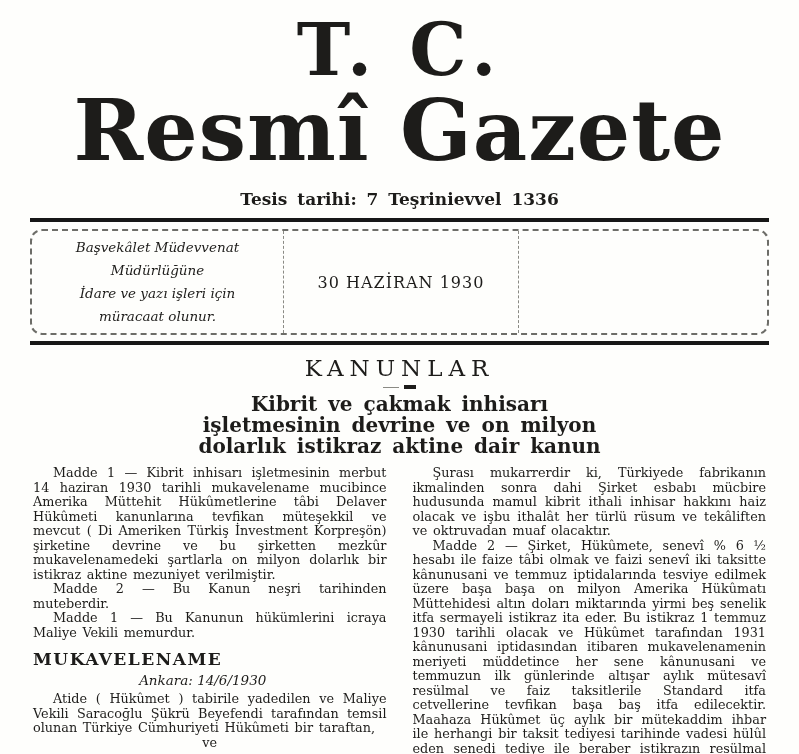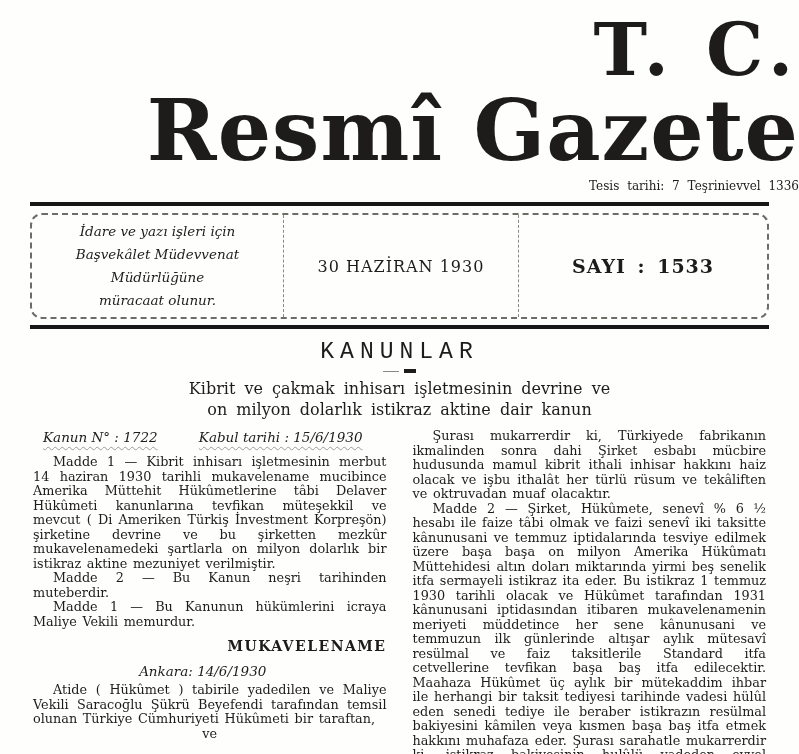--- a/index.html
+++ b/index.html
@@ -7,38 +7,38 @@
     position: relative;
     width: 799px;
     height: 754px;
     margin: 0 auto;
     background: #fefefc;
     color: #1d1c1a;
     overflow: hidden;
     font-family: "DejaVu Serif", "Liberation Serif", serif;
   }
   
-  .mast { text-align: right; padding-top: 8px; }
+  .mast { text-align: center; padding-top: 8px; }
   .tc {
     font-size: 72px;
     font-weight: bold;
     line-height: 84px;
     letter-spacing: 6px;
   }
   .gz-title {
     font-size: 84px;
     font-weight: bold;
     line-height: 90px;
     margin-top: -6px;
     letter-spacing: 1px;
   }
   .founded {
-    font-size: 12px;
-    font-weight: normal;
-    margin-top: 3px;
+    font-size: 17px;
+    font-weight: bold;
+    margin-top: 13px;
     word-spacing: 4px;
   }
   .rule {
     height: 4px;
     background: #171717;
     margin: 0 30px;
   }
   .rule-top { margin-top: 9px; }
   .rule-mid { margin-top: 6px; }
   
@@ -71,35 +71,34 @@
   .date-line { font-size: 16px; letter-spacing: 1px; }
   .day-line { font-size: 23px; font-weight: bold; letter-spacing: 1.5px; margin-top: 6px; }
   .cell-issue { flex: 1; font-size: 19px; font-weight: bold; letter-spacing: 1px; word-spacing: 4px; }
   
   .section-heading {
     text-align: center;
     font-size: 23px;
     font-weight: normal;
     letter-spacing: 6px;
     margin: 10px 0 0 0;
-    font-family: Liberation Mono, monospace;
   }
   .divider-mark {
     display: flex;
     align-items: center;
     justify-content: center;
     gap: 5px;
     height: 8px;
     margin-top: 2px;
   }
   .divider-thin { width: 16px; height: 1px; background: #8a8a84; }
   .divider-thick { width: 12px; height: 4px; background: #1d1c1a; }
   .law-title {
-    font-size: 16px;
-    font-weight: normal;
+    font-size: 20px;
+    font-weight: bold;
     line-height: 21px;
     text-align: center;
     max-width: 432px;
     margin: 3px auto 0 auto;
     word-spacing: 4px;
   }
   
   .columns {
     display: flex;
     gap: 26px;
@@ -124,25 +123,25 @@
   }
   .body {
     font-size: 12.8px;
     line-height: 14.5px;
     text-align: justify;
     word-spacing: 1.6px;
     margin: 0;
   }
   .indent { text-indent: 20px; }
   .contract-heading {
-    text-align: right;
-    font-size: 14px;
+    text-align: left;
+    font-size: 17px;
     font-weight: bold;
     letter-spacing: 1.5px;
-    margin: 9px 0 9px 0;
+    margin: 9px 0 3px 0;
   }
   .place-date {
     text-align: center;
     font-style: italic;
     font-size: 13.5px;
     padding-right: 14px;
     margin-bottom: 4px;
   }
   .ve-line {
     text-align: center;
@@ -158,50 +157,43 @@
   <header class="mast">
     <div class="tc">T. C.</div>
     <div class="gz-title">Resmî Gazete</div>
     <div class="founded">Tesis tarihi: 7 Teşrinievvel 1336</div>
   </header>
 
   <div class="rule rule-top"></div>
 
   <section class="info-box">
     <div class="cell cell-admin">
+      <div>Başvekâlet Müdevvenat Müdürlüğüne</div>
       <div>İdare ve yazı işleri için</div>
-      <div>Başvekâlet Müdevvenat Müdürlüğüne</div>
       <div>müracaat olunur.</div>
     </div>
     <div class="cell cell-date">
       <div class="date-line">30 HAZİRAN 1930</div>
-    </div>
-    <div class="cell cell-issue">
-      <div>SAYI : 1533</div>
     </div>
   </section>
 
   <div class="rule rule-mid"></div>
 
   <h2 class="section-heading">KANUNLAR</h2>
 
   <div class="divider-mark">
     <span class="divider-thin"></span>
     <span class="divider-thick"></span>
   </div>
 
   <h3 class="law-title">Kibrit ve çakmak inhisarı işletmesinin devrine ve on milyon dolarlık istikraz aktine dair kanun</h3>
 
   <main class="columns">
 
     <div class="col">
-      <div class="law-meta">
-        <span class="wavy">Kanun N° : 1722</span>
-        <span class="wavy">Kabul tarihi : 15/6/1930</span>
-      </div>
       <p class="body indent">Madde 1 — Kibrit inhisarı işletmesinin merbut 14 haziran 1930 tarihli mukavelename mucibince Amerika Müttehit Hükûmetlerine tâbi Delaver Hükûmeti kanunlarına tevfikan müteşekkil ve mevcut ( Di Ameriken Türkiş İnvestment Korpreşön) şirketine devrine ve bu şirketten mezkûr mukavelenamedeki şartlarla on milyon dolarlık bir istikraz aktine mezuniyet verilmiştir.</p>
       <p class="body indent">Madde 2 — Bu Kanun neşri tarihinden muteberdir.</p>
       <p class="body indent">Madde 1 — Bu Kanunun hükümlerini icraya Maliye Vekili memurdur.</p>
       <h4 class="contract-heading">MUKAVELENAME</h4>
       <div class="place-date">Ankara: 14/6/1930</div>
       <p class="body indent">Atide ( Hükûmet ) tabirile yadedilen ve Maliye Vekili Saracoğlu Şükrü Beyefendi tarafından temsil olunan Türkiye Cümhuriyeti Hükûmeti bir taraftan,</p>
       <div class="ve-line">ve</div>
 
     </div>
 

